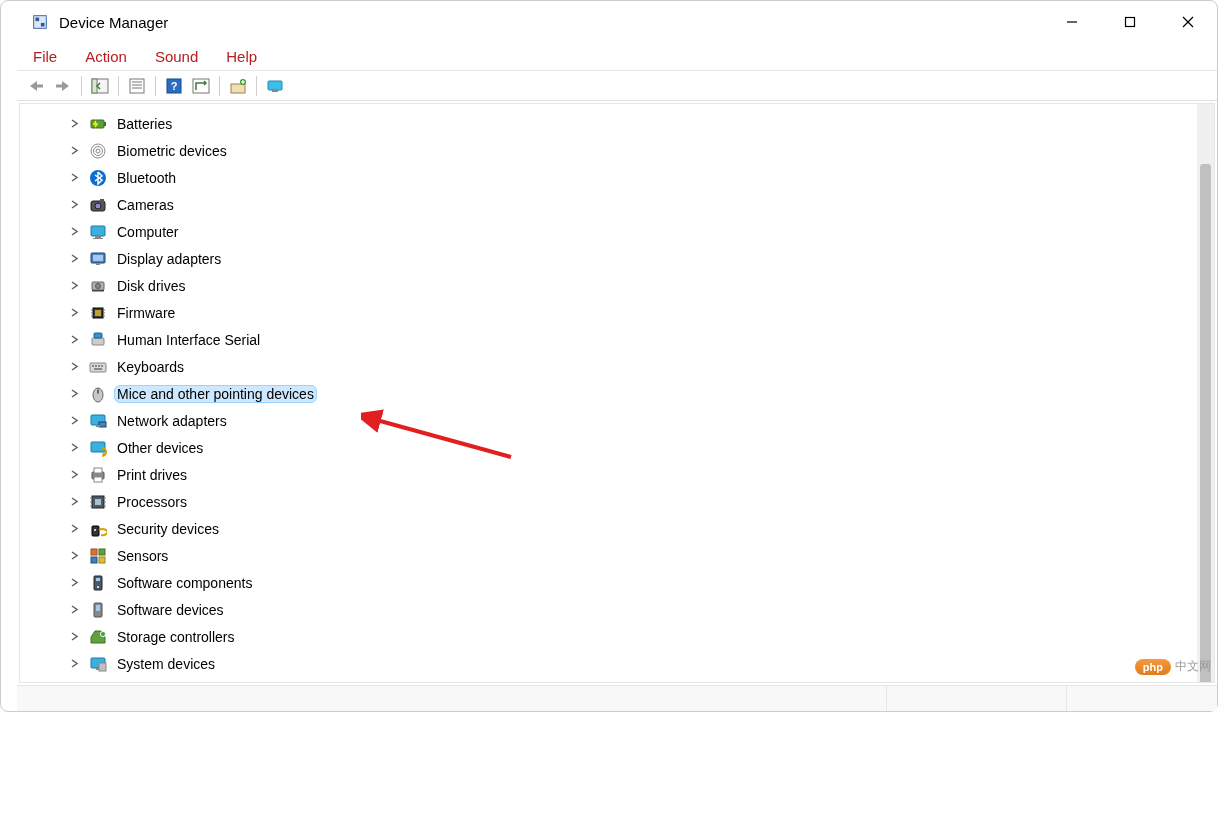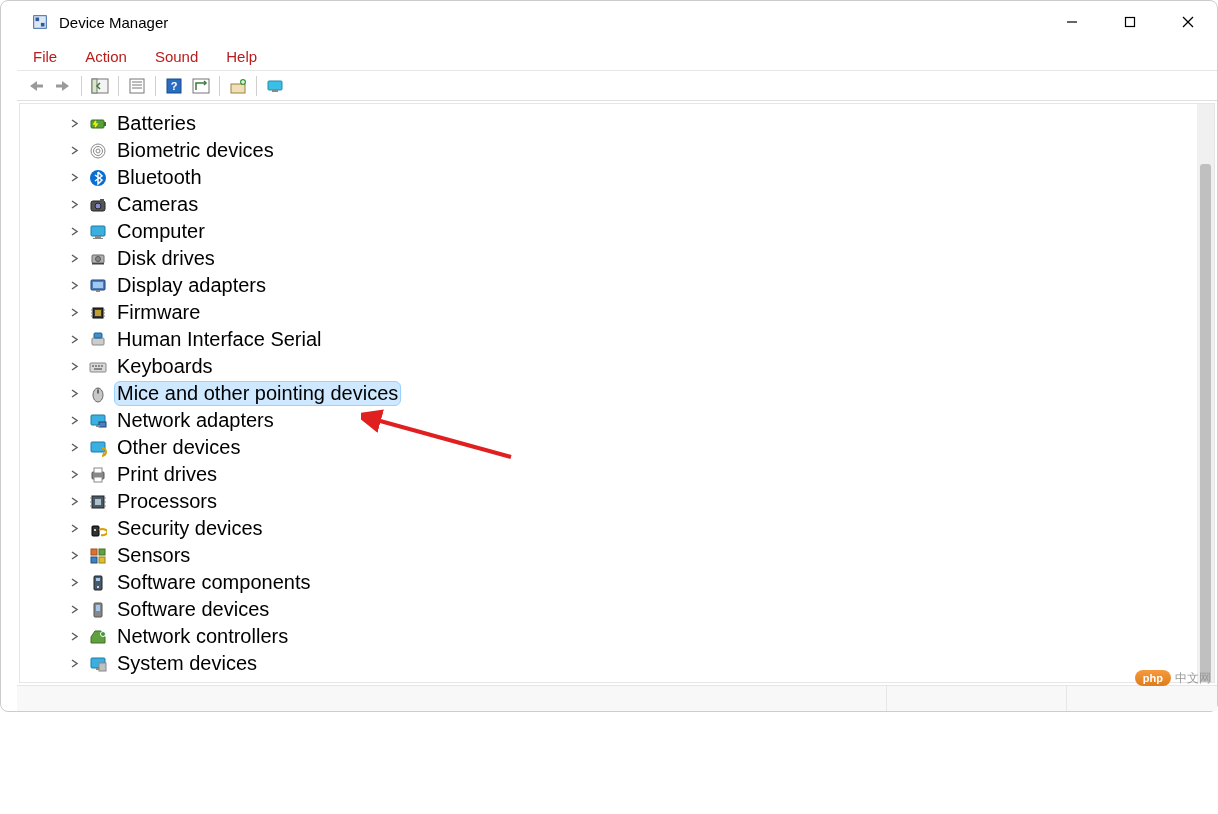--- a/index.html
+++ b/index.html
@@ -90,21 +90,21 @@
     display: flex;
     position: relative;
     overflow: hidden;
     border: 1px solid #e6e6e6;
     margin: 2px;
   }
   .tree {
     flex: 1;
     overflow-y: auto;
     padding: 6px 0 6px 0;
-    font-size: 20px;
+    font-size: 14px;
     color: #000;
     position: relative;
   }
   .tree-item {
     display: flex;
     align-items: center;
     height: 27px;
     padding-left: 44px;
     white-space: nowrap;
     position: relative;
@@ -161,25 +161,25 @@
   .arrow-annotation {
     position: absolute;
     left: 360px;
     top: 396px;
     pointer-events: none;
   }
   
   .watermark {
     position: absolute;
     right: 6px;
-    bottom: 24px;
+    bottom: 36px;
     font-size: 12px;
     color: #999;
     display: flex;
-    align-items: flex-start;
+    align-items: center;
     gap: 4px;
   }
   .watermark .php-badge {
     background: linear-gradient(#f59a3e,#e07c1a);
     color: #fff;
     font-weight: bold;
     font-size: 11px;
     padding: 2px 8px;
     border-radius: 10px;
   }
@@ -355,46 +355,46 @@
           <span class="label">Computer</span>
         </div>
         <div class="tree-item">
           <span class="expander">
             <svg viewBox="0 0 9 9">
               <path d="M2 1 L7 4.5 L2 8" fill="none" stroke="#606060" stroke-width="1.5"></path>
             </svg>
           </span>
           <span class="node-icon">
             <svg width="18" height="18" viewBox="0 0 18 18">
+              <use href="#ico-display"></use>
+            </svg>
+          </span>
+          <span class="label">Display adapters</span>
+        </div>
+        <div class="tree-item">
+          <span class="expander">
+            <svg viewBox="0 0 9 9">
+              <path d="M2 1 L7 4.5 L2 8" fill="none" stroke="#606060" stroke-width="1.5"></path>
+            </svg>
+          </span>
+          <span class="node-icon">
+            <svg width="18" height="18" viewBox="0 0 18 18">
               <use href="#ico-disk"></use>
             </svg>
           </span>
           <span class="label">Disk drives</span>
         </div>
         <div class="tree-item">
           <span class="expander">
             <svg viewBox="0 0 9 9">
               <path d="M2 1 L7 4.5 L2 8" fill="none" stroke="#606060" stroke-width="1.5"></path>
             </svg>
           </span>
           <span class="node-icon">
             <svg width="18" height="18" viewBox="0 0 18 18">
-              <use href="#ico-display"></use>
-            </svg>
-          </span>
-          <span class="label">Display adapters</span>
-        </div>
-        <div class="tree-item">
-          <span class="expander">
-            <svg viewBox="0 0 9 9">
-              <path d="M2 1 L7 4.5 L2 8" fill="none" stroke="#606060" stroke-width="1.5"></path>
-            </svg>
-          </span>
-          <span class="node-icon">
-            <svg width="18" height="18" viewBox="0 0 18 18">
               <use href="#ico-chip"></use>
             </svg>
           </span>
           <span class="label">Firmware</span>
         </div>
         <div class="tree-item">
           <span class="expander">
             <svg viewBox="0 0 9 9">
               <path d="M2 1 L7 4.5 L2 8" fill="none" stroke="#606060" stroke-width="1.5"></path>
             </svg>
@@ -540,21 +540,21 @@
           <span class="expander">
             <svg viewBox="0 0 9 9">
               <path d="M2 1 L7 4.5 L2 8" fill="none" stroke="#606060" stroke-width="1.5"></path>
             </svg>
           </span>
           <span class="node-icon">
             <svg width="18" height="18" viewBox="0 0 18 18">
               <use href="#ico-storage"></use>
             </svg>
           </span>
-          <span class="label">Network controllers</span>
+          <span class="label">Storage controllers</span>
         </div>
         <div class="tree-item">
           <span class="expander">
             <svg viewBox="0 0 9 9">
               <path d="M2 1 L7 4.5 L2 8" fill="none" stroke="#606060" stroke-width="1.5"></path>
             </svg>
           </span>
           <span class="node-icon">
             <svg width="18" height="18" viewBox="0 0 18 18">
               <use href="#ico-system"></use>

